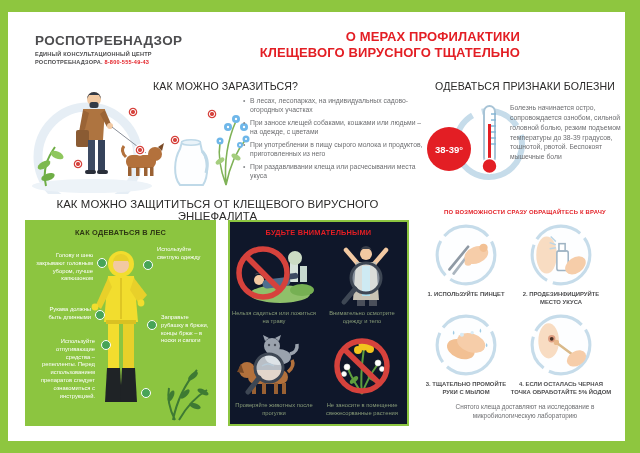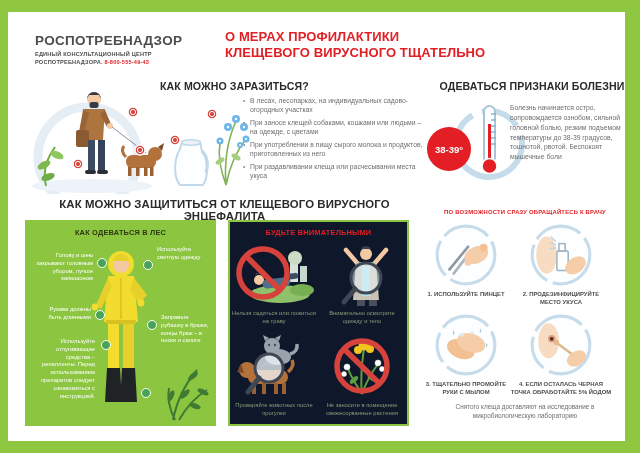--- a/index.html
+++ b/index.html
@@ -6,25 +6,25 @@
   body{width:640px;height:453px;font-family:"Liberation Sans",sans-serif;-webkit-font-smoothing:antialiased;}
   .poster{position:relative;width:640px;height:453px;background:#8EC63F;overflow:hidden;}
   .inner{position:absolute;left:8px;top:12px;width:617px;height:429px;background:#ffffff;}
   .abs{position:absolute;}
 
   
   .logo{left:35px;top:25px;width:140px;color:#4D4D4F;}
   .logo-title{font-size:13.5px;font-weight:bold;letter-spacing:.3px;margin-top:8px;}
   .logo-sub{font-size:5.6px;font-weight:bold;margin-top:3px;line-height:1.4;letter-spacing:.2px;}
   .red{color:#E31E24;}
-  .main-title{left:225px;top:29px;width:295px;text-align:left;color:#E31E24;
+  .main-title{left:225px;top:29px;width:295px;text-align:right;color:#E31E24;
               font-size:13px;font-weight:bold;line-height:1.25;letter-spacing:.1px;}
 
   
-  .h1{font-weight:bold;color:#2B2A29;font-size:10.6px;letter-spacing:.1px;margin-left:7px;}
+  .h1{font-weight:normal;color:#2B2A29;font-size:10.6px;letter-spacing:.1px;}
   .h-infect{left:153px;top:80px;}
   .h-symptoms{left:425px;top:80px;width:200px;text-align:center;}
   .h-protect{left:25px;top:198px;width:385px;text-align:center;font-size:11.4px;}
   .h-removal{left:430px;top:193px;width:190px;text-align:center;}
 
   
   .illu{left:30px;top:87px;width:222px;height:107px;}
   .bullets{left:243px;top:96px;width:180px;margin:0;padding:0;list-style:none;
            font-size:6.8px;color:#6D6E71;line-height:1.35;}
   .bullets li{margin-bottom:3.5px;padding-left:7px;position:relative;}

